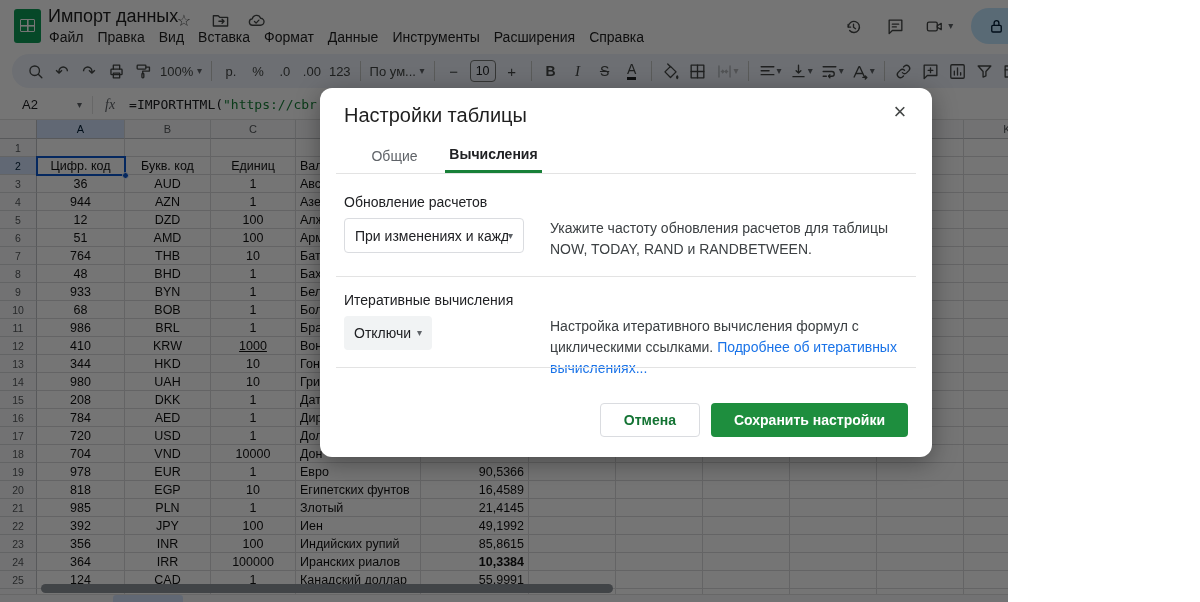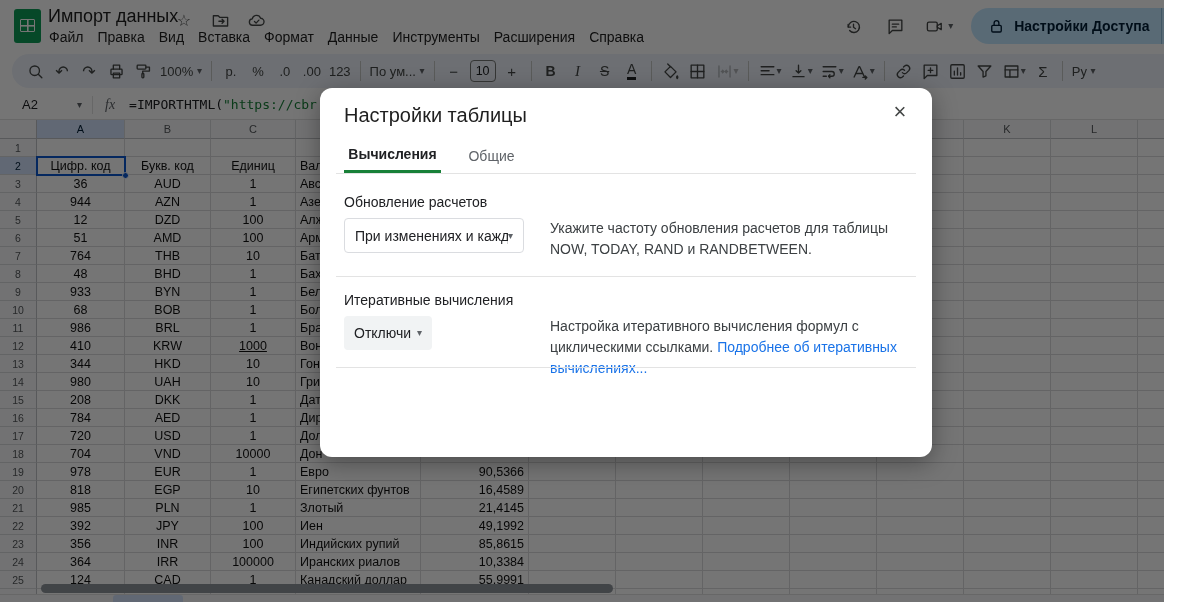--- a/index.html
+++ b/index.html
@@ -1,18 +1,18 @@
 <!DOCTYPE html>
 <html><head>
 <meta charset="utf-8">
 <style>
   * { box-sizing: border-box; margin: 0; padding: 0; }
   html,body { width:1200px; height:602px; overflow:hidden; }
   body { font-family: "Liberation Sans", sans-serif; background:#fff; position:relative; }
-  .stage { position:absolute; inset:0; width:1164px; height:602px; overflow:hidden; }
+  .stage { position:absolute; inset:0; width:1008px; height:602px; overflow:hidden; }
 
   
   .topbar { position:absolute; left:0; top:0; width:1200px; height:52px; background:#fff; }
   .logo { position:absolute; left:14px; top:9px; width:27px; height:34px; background:#0f9d58; border-radius:3px; }
   .logo .grid { position:absolute; left:6px; top:10px; width:15px; height:13px;
     border:1.6px solid #fff; border-radius:1px;
     background:
       linear-gradient(#fff,#fff) 50% 0/1.6px 100% no-repeat,
       linear-gradient(#fff,#fff) 0 50%/100% 1.6px no-repeat; }
   .doc-title { position:absolute; left:48px; top:6px; font-size:18px; color:#1f1f1f; }
@@ -706,21 +706,21 @@
           <div class="g-cell al-l" style="width: 87px;"></div>
           <div class="g-cell al-l" style="width: 87px;"></div>
           <div class="g-cell al-l" style="width: 62px;"></div>
         </div>
         <div class="g-row">
           <div class="r-h">24</div>
           <div class="g-cell al-c" style="width: 88px;">364</div>
           <div class="g-cell al-c" style="width: 86px;">IRR</div>
           <div class="g-cell al-c" style="width: 85px;">100000</div>
           <div class="g-cell al-l" style="width: 125px;">Иранских риалов</div>
-          <div class="g-cell al-r" style="width: 108px;">10,3384</div>
+          <div class="g-cell al-r" style="width: 108px; font-weight: bold;">10,3384</div>
           <div class="g-cell al-l" style="width: 87px;"></div>
           <div class="g-cell al-l" style="width: 87px;"></div>
           <div class="g-cell al-l" style="width: 87px;"></div>
           <div class="g-cell al-l" style="width: 87px;"></div>
           <div class="g-cell al-l" style="width: 87px;"></div>
           <div class="g-cell al-l" style="width: 87px;"></div>
           <div class="g-cell al-l" style="width: 87px;"></div>
           <div class="g-cell al-l" style="width: 62px;"></div>
         </div>
         <div class="g-row">
@@ -762,22 +762,22 @@
   <div class="hscroll"></div>
   <div class="tabstrip"></div>
   <div class="active-tab"></div>
 
   <div class="scrim"></div>
 
   <div class="dialog">
     <div class="dlg-title">Настройки таблицы</div>
     <div class="dlg-close">×</div>
     <div class="dlg-tabs">
+      <div class="dlg-tab t1">Общие</div>
       <div class="dlg-tab t2">Вычисления</div>
-      <div class="dlg-tab t1">Общие</div>
     </div>
     <div class="dlg-div" style="top:85px;"></div>
 
     <div class="sec-label" style="top:106px;">Обновление расчетов</div>
     <div class="dd dd1">
       <span class="dd-text">При изменениях и кажд...</span>
       <span class="caret">▾</span>
     </div>
     <div class="help" style="top:130px;">Укажите частоту обновления расчетов для таблицы NOW, TODAY, RAND и RANDBETWEEN.</div>
     <div class="dlg-div" style="top:188px;"></div>
@@ -785,15 +785,19 @@
     <div class="sec-label" style="top:204px;">Итеративные вычисления</div>
     <div class="dd dd2">
       <span class="dd-text">Отключить</span>
       <span class="caret" style="margin-left:6px;">▾</span>
     </div>
     <div class="help" style="top:228px;">
       <span>Настройка итеративного вычисления формул с циклическими ссылками. </span><a href="#">Подробнее об итеративных вычислениях...</a>
     </div>
     <div class="dlg-div" style="top:279px;"></div>
 
+    <div class="dlg-btns">
+      <div class="btn cancel">Отмена</div>
+      <div class="btn save">Сохранить настройки</div>
+    </div>
   </div>
 
 </div>
 
 </body></html>

